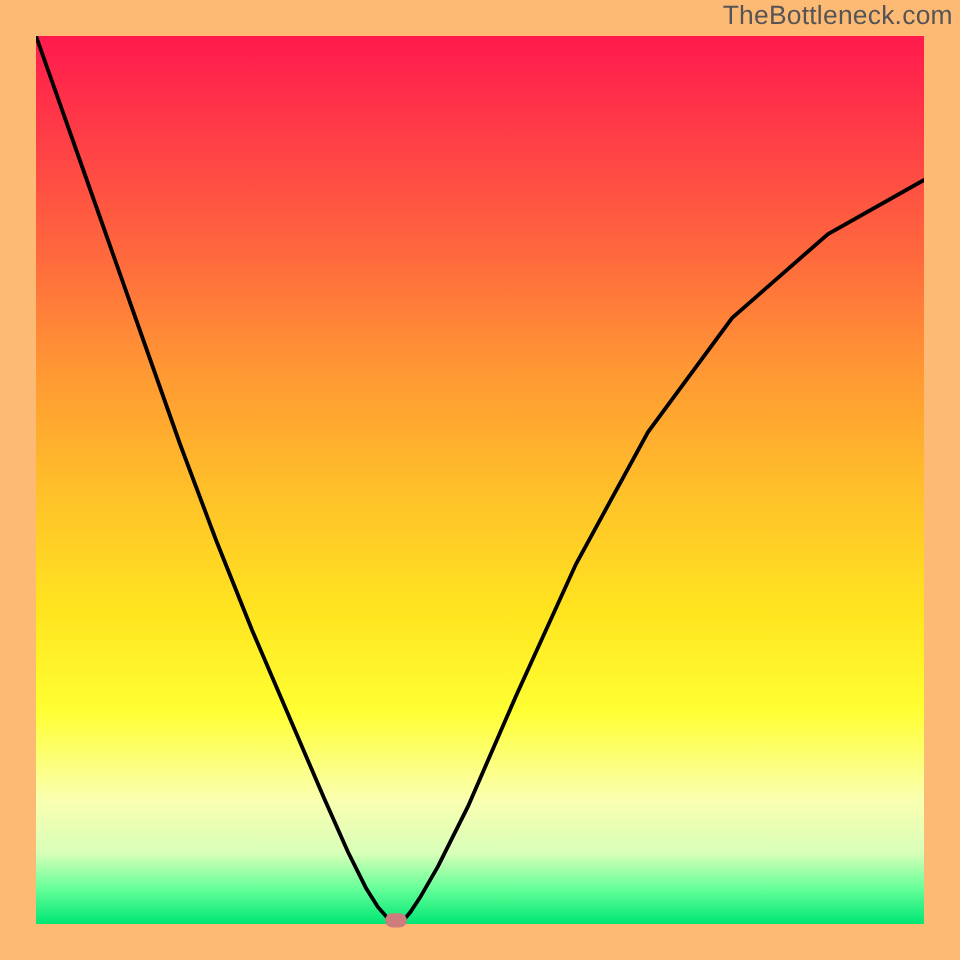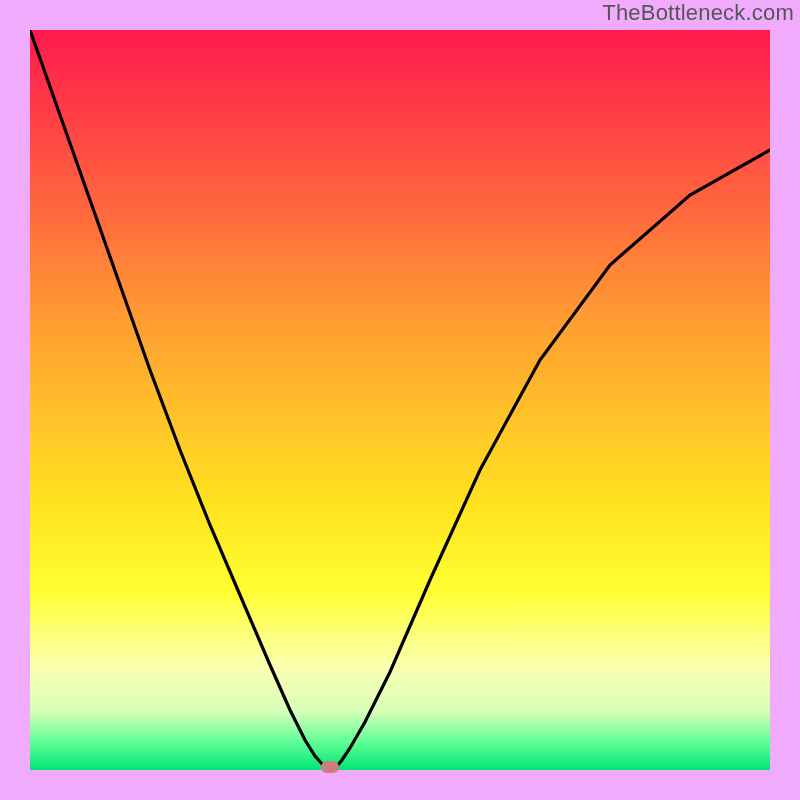--- a/index.html
+++ b/index.html
@@ -7,21 +7,21 @@
     padding: 0;
     width: 800px;
     height: 800px;
     background: #000;
     overflow: hidden;
   }
   .container {
     position: relative;
     width: 800px;
     height: 800px;
-    background: #f0abfc;
+    background: #fdba74;
   }
   .plot-area {
     position: absolute;
     left: 30px;
     top: 30px;
     width: 740px;
     height: 740px;
     background: linear-gradient(to bottom,
       #ff1a4d 0%,
       #ff3348 8%,

